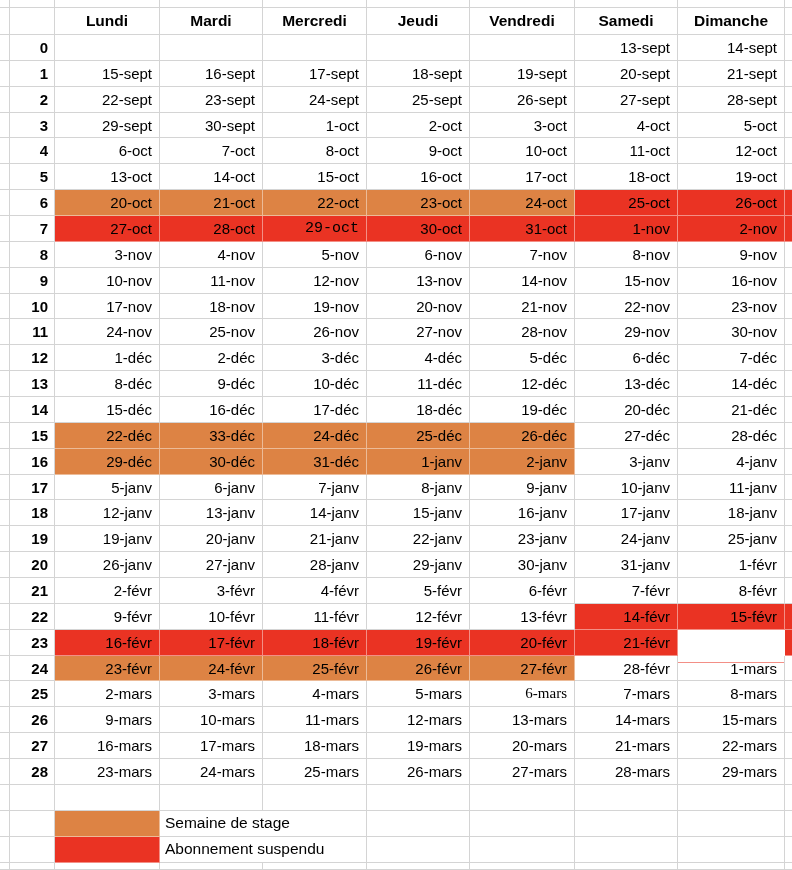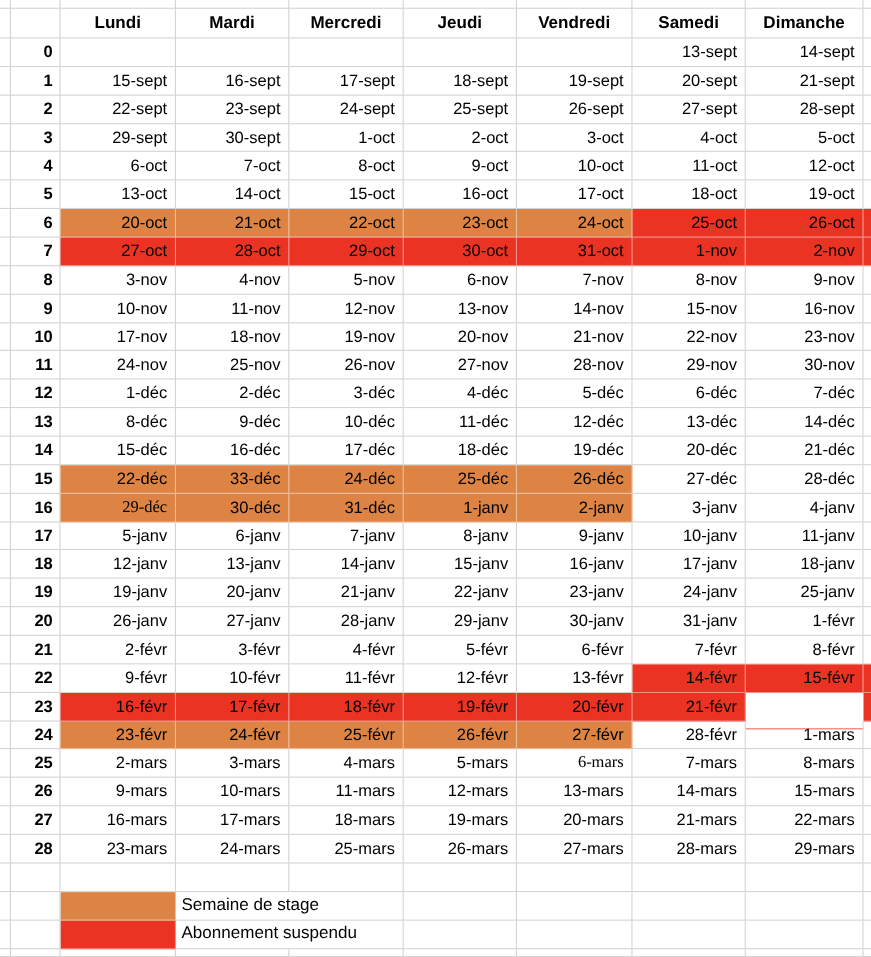--- a/index.html
+++ b/index.html
@@ -126,21 +126,21 @@
     <div class="cell date f-orange" style="grid-area: 9 / 5;">22-oct</div>
     <div class="cell date f-orange" style="grid-area: 9 / 6;">23-oct</div>
     <div class="cell date f-orange" style="grid-area: 9 / 7;">24-oct</div>
     <div class="cell date f-red" style="grid-area: 9 / 8;">25-oct</div>
     <div class="cell date f-red" style="grid-area: 9 / 9;">26-oct</div>
     <div class="cell noborder-r f-red" style="grid-area: 9 / 10;"></div>
     <div class="cell" style="grid-area: 10 / 1;"></div>
     <div class="cell wk" style="grid-area: 10 / 2;">7</div>
     <div class="cell date f-red" style="grid-area: 10 / 3;">27-oct</div>
     <div class="cell date f-red" style="grid-area: 10 / 4;">28-oct</div>
-    <div class="cell date f-red" style="grid-area: 10 / 5;">29-oct</div>
+    <div class="cell date f-red" style="grid-area: 10 / 5; font-family: Liberation Mono, monospace;">29-oct</div>
     <div class="cell date f-red" style="grid-area: 10 / 6;">30-oct</div>
     <div class="cell date f-red" style="grid-area: 10 / 7;">31-oct</div>
     <div class="cell date f-red" style="grid-area: 10 / 8;">1-nov</div>
     <div class="cell date f-red" style="grid-area: 10 / 9;">2-nov</div>
     <div class="cell noborder-r f-red" style="grid-area: 10 / 10;"></div>
     <div class="cell" style="grid-area: 11 / 1;"></div>
     <div class="cell wk" style="grid-area: 11 / 2;">8</div>
     <div class="cell date " style="grid-area: 11 / 3;">3-nov</div>
     <div class="cell date " style="grid-area: 11 / 4;">4-nov</div>
     <div class="cell date " style="grid-area: 11 / 5;">5-nov</div>
@@ -214,21 +214,21 @@
     <div class="cell date f-orange" style="grid-area: 18 / 3;">22-déc</div>
     <div class="cell date f-orange" style="grid-area: 18 / 4;">33-déc</div>
     <div class="cell date f-orange" style="grid-area: 18 / 5;">24-déc</div>
     <div class="cell date f-orange" style="grid-area: 18 / 6;">25-déc</div>
     <div class="cell date f-orange" style="grid-area: 18 / 7;">26-déc</div>
     <div class="cell date " style="grid-area: 18 / 8;">27-déc</div>
     <div class="cell date " style="grid-area: 18 / 9;">28-déc</div>
     <div class="cell noborder-r " style="grid-area: 18 / 10;"></div>
     <div class="cell" style="grid-area: 19 / 1;"></div>
     <div class="cell wk" style="grid-area: 19 / 2;">16</div>
-    <div class="cell date f-orange" style="grid-area: 19 / 3; font-family: Liberation Serif, serif;">29-déc</div>
+    <div class="cell date f-orange" style="grid-area: 19 / 3;">29-déc</div>
     <div class="cell date f-orange" style="grid-area: 19 / 4;">30-déc</div>
     <div class="cell date f-orange" style="grid-area: 19 / 5;">31-déc</div>
     <div class="cell date f-orange" style="grid-area: 19 / 6;">1-janv</div>
     <div class="cell date f-orange" style="grid-area: 19 / 7;">2-janv</div>
     <div class="cell date " style="grid-area: 19 / 8;">3-janv</div>
     <div class="cell date " style="grid-area: 19 / 9;">4-janv</div>
     <div class="cell noborder-r " style="grid-area: 19 / 10;"></div>
     <div class="cell" style="grid-area: 20 / 1;"></div>
     <div class="cell wk" style="grid-area: 20 / 2;">17</div>
     <div class="cell date " style="grid-area: 20 / 3;">5-janv</div>

